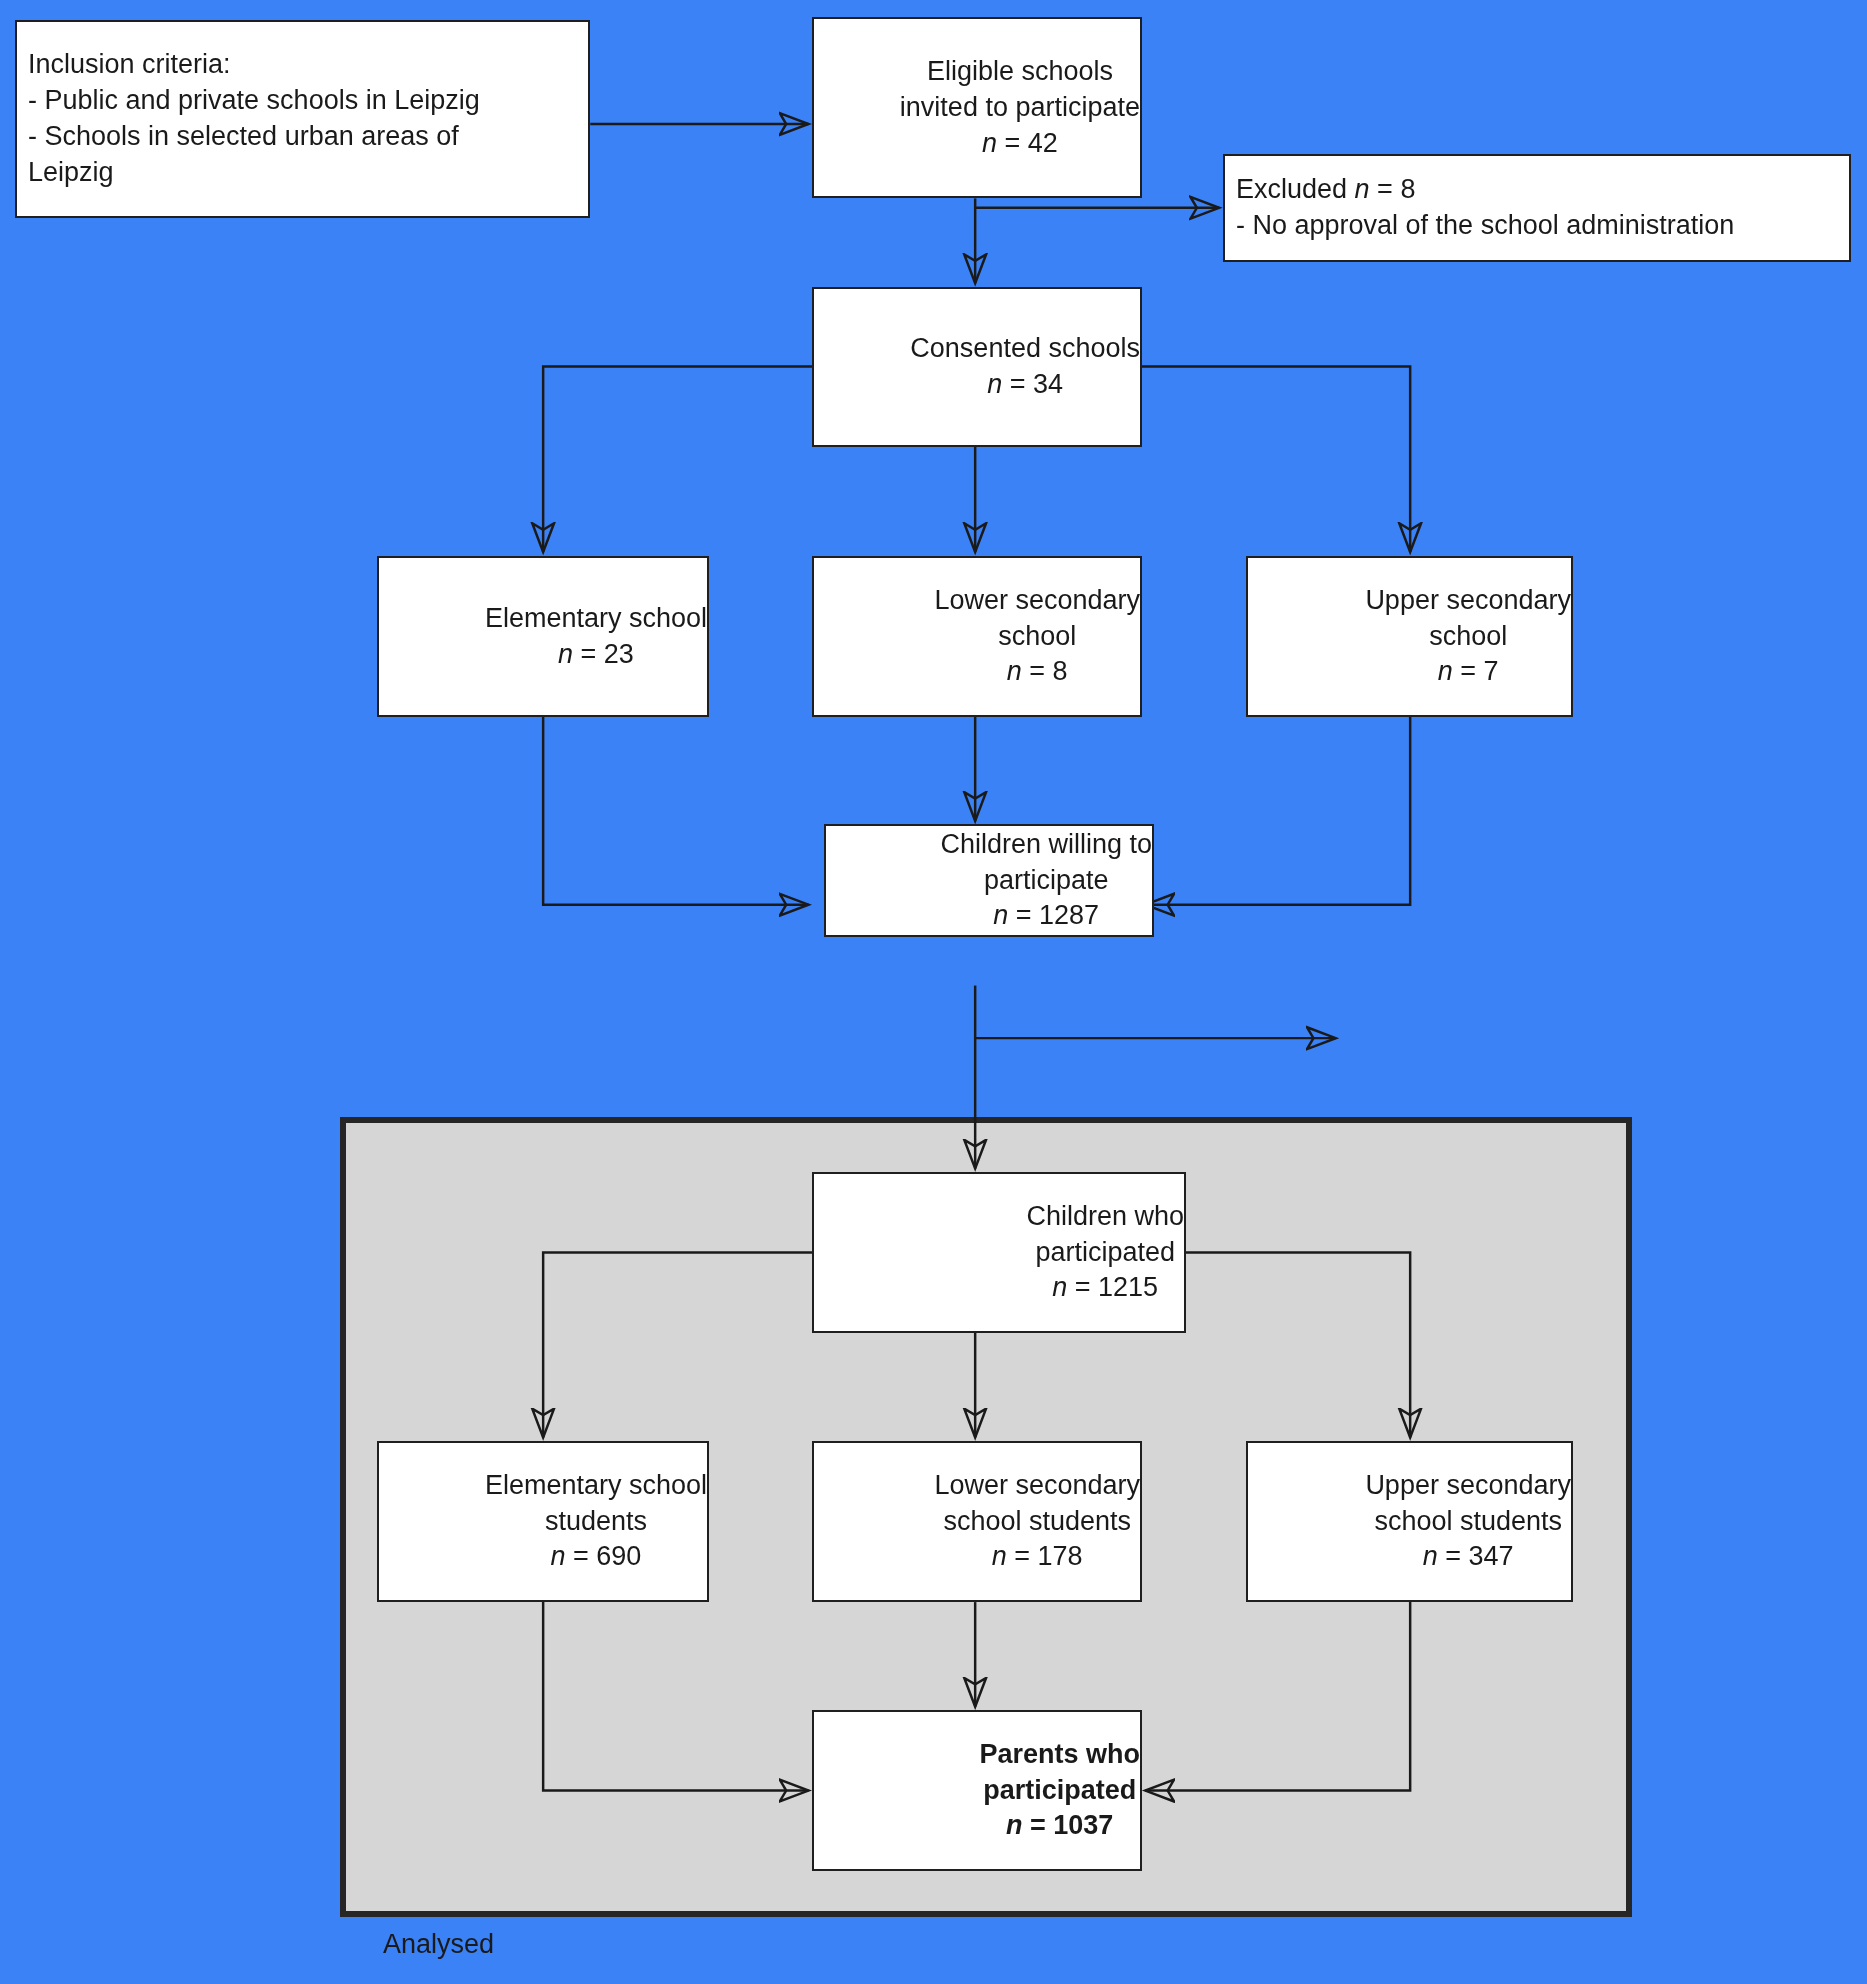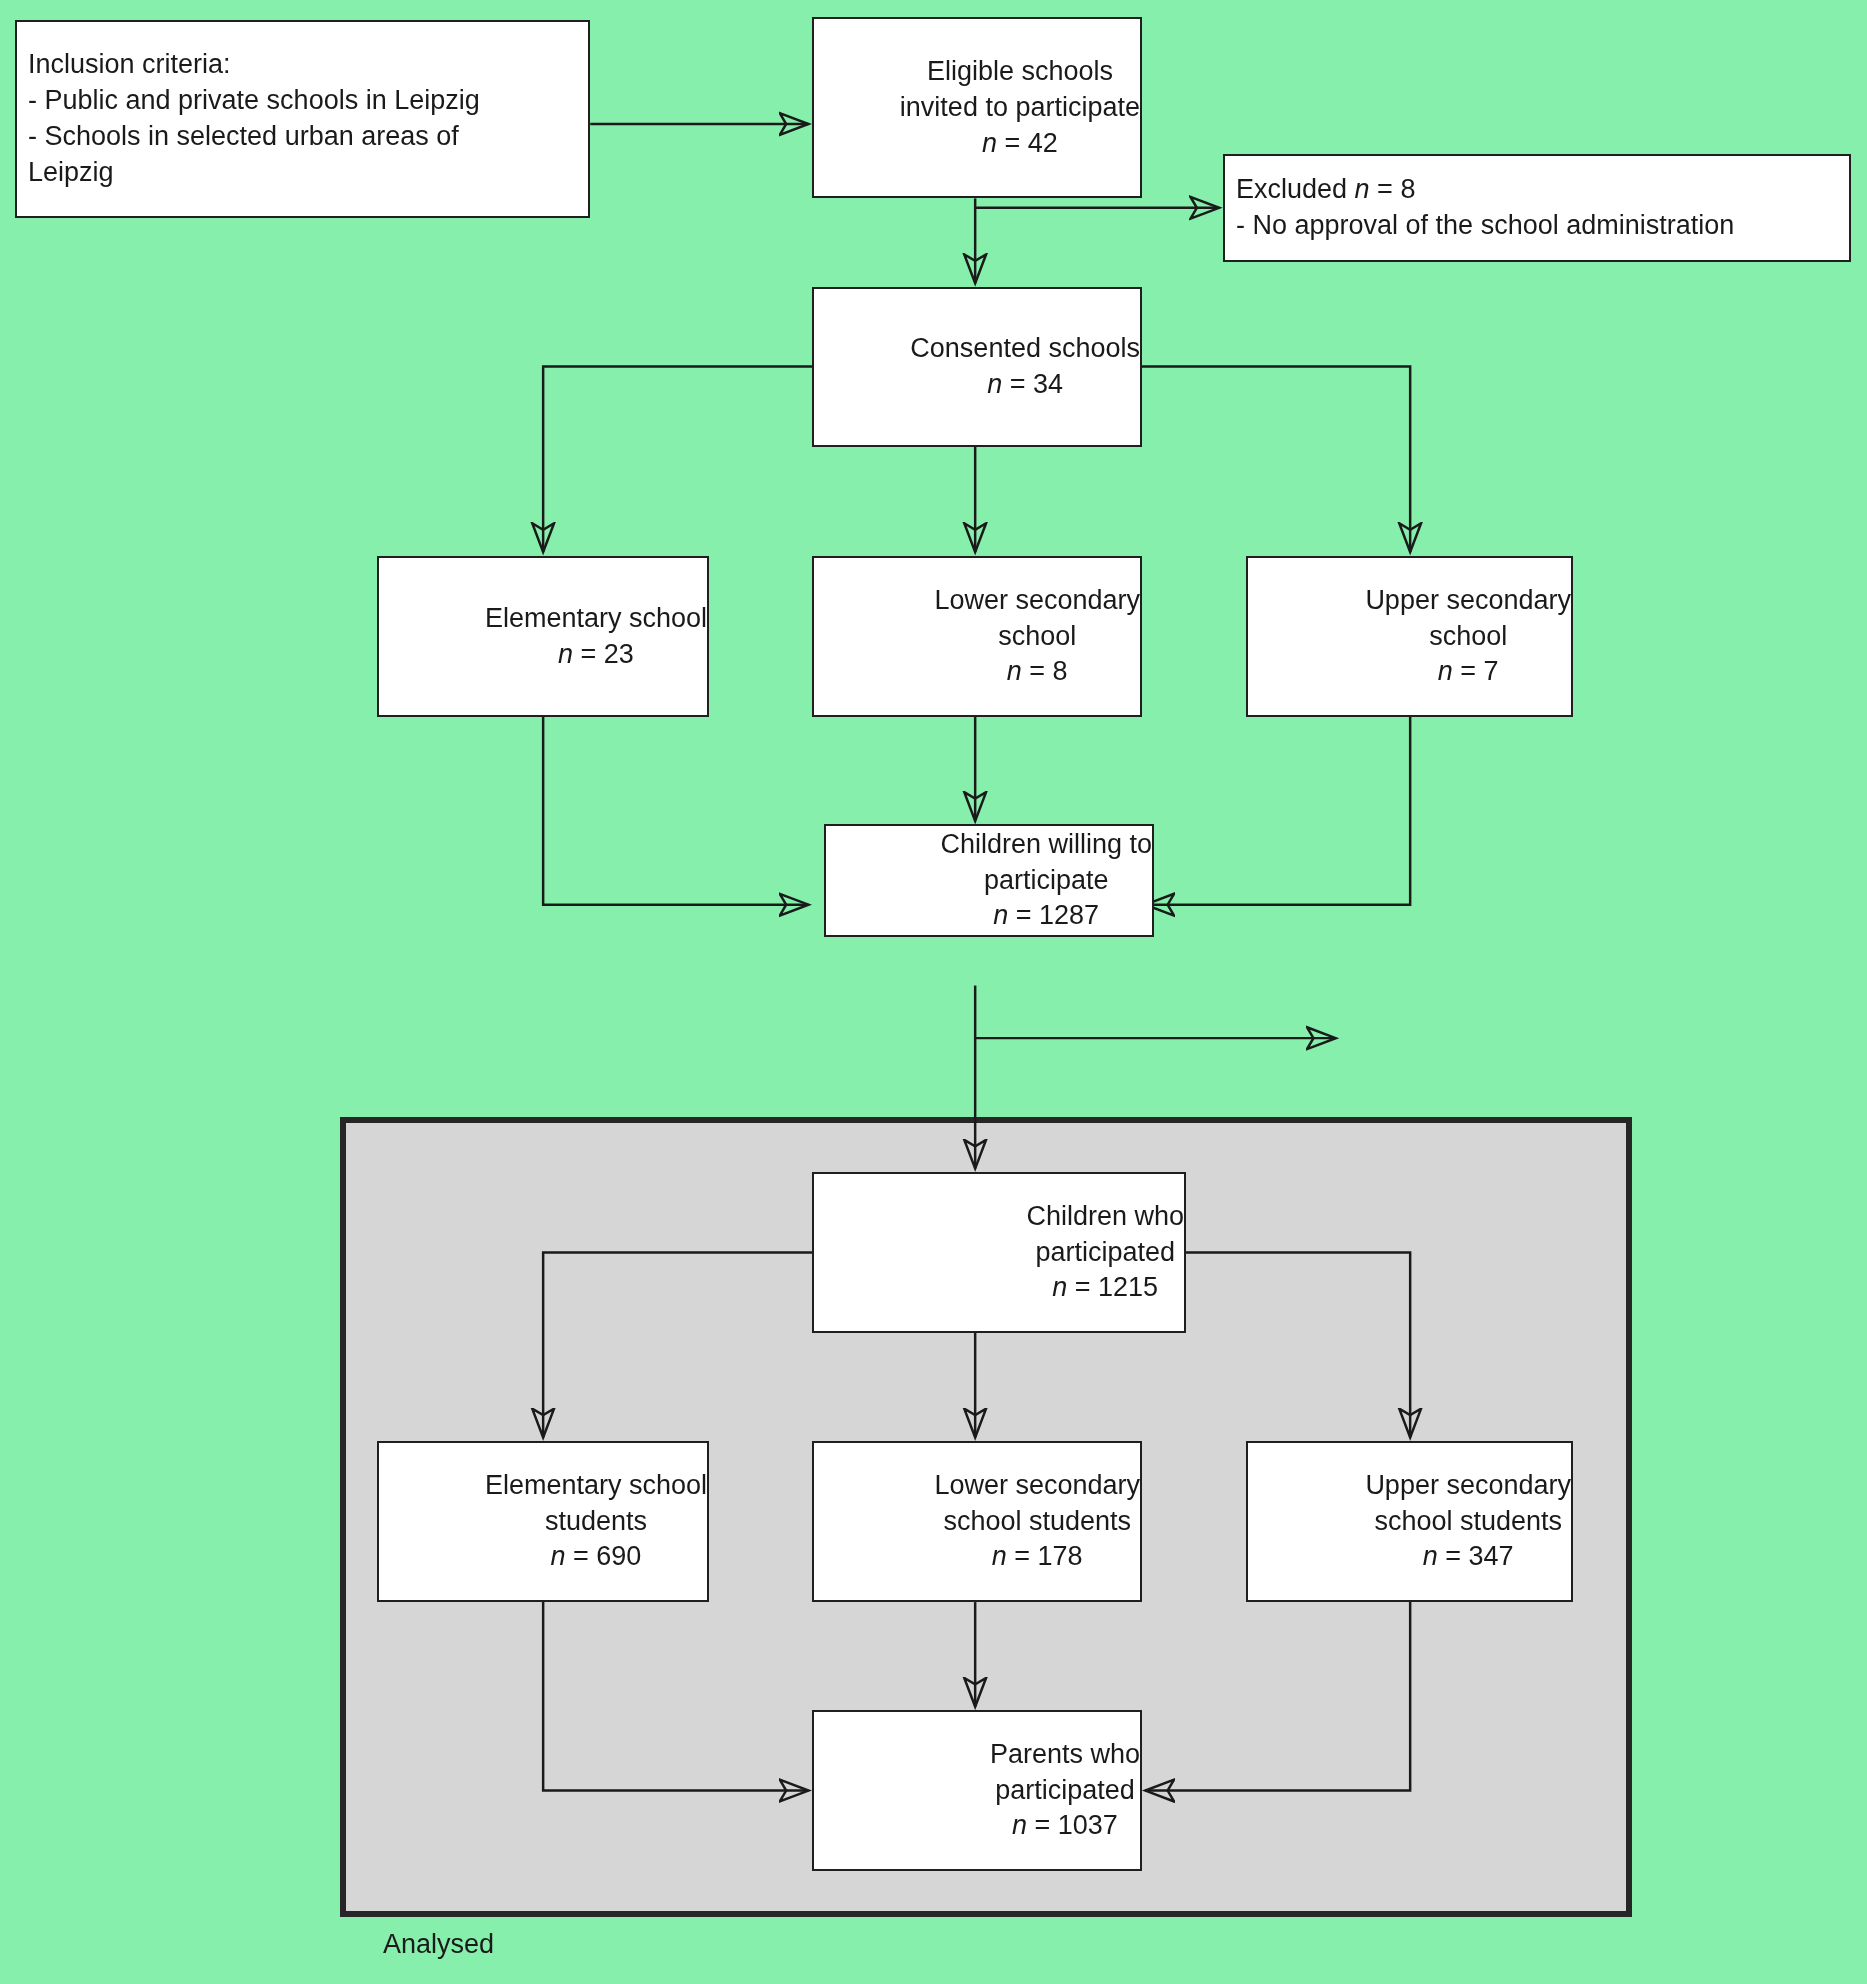--- a/index.html
+++ b/index.html
@@ -1,20 +1,20 @@
 <!DOCTYPE html>
 <html style="font-size:8px"><head>
 <meta charset="utf-8">
 <style>
   html, body { margin: 0; padding: 0; background: #ffffff; }
   #canvas {
     position: relative;
     width: 1868px;
     height: 1985px;
-    background: #86efac;
+    background: #3b82f6;
     font-family: "Liberation Sans", sans-serif;
     color: #1a1a1a;
   }
   * { box-sizing: border-box; }
 
   .node {
     position: absolute;
     background: #ffffff;
     border: 2.5px solid #1f1f1f;
     display: flex;
@@ -40,21 +40,21 @@
   .n-consented      { left: 812px; top:  287px; width:  330px; height: 160px; }
   .n-elem-school    { left:  377px; top: 556px; width:  332px; height: 161px; }
   .n-lower-school   { left: 812px; top: 556px; width:  330px; height: 161px; }
   .n-upper-school   { left: 1246px; top: 556px; width:  327px; height: 161px; }
   .n-willing        { left: 824px; top: 824px; width:  330px; height: 113px; }
   .n-excluded2      { left: 1339px; top: 984px; width:  412px; height: 108px; }
   .n-participated   { left: 812px; top: 1172px; width:  374px; height: 161px; }
   .n-elem-students  { left:  377px; top: 1441px; width:  332px; height: 161px; }
   .n-lower-students { left: 812px; top: 1441px; width:  330px; height: 161px; }
   .n-upper-students { left: 1246px; top: 1441px; width:  327px; height: 161px; }
-  .n-parents        { left: 812px; top: 1710px; width:  330px; height: 161px; }
+  .n-parents        { left: 812px; top: 1710px; width:  330px; height: 161px; font-weight: bold; }
 
   .gray-region {
     position: absolute;
     left: 340px; top: 1117px; width: 1292px; height: 800px;
     background: #d6d6d6;
     border: 6px solid #262626;
     z-index: 1;
   }
 
   .analysed-label {

